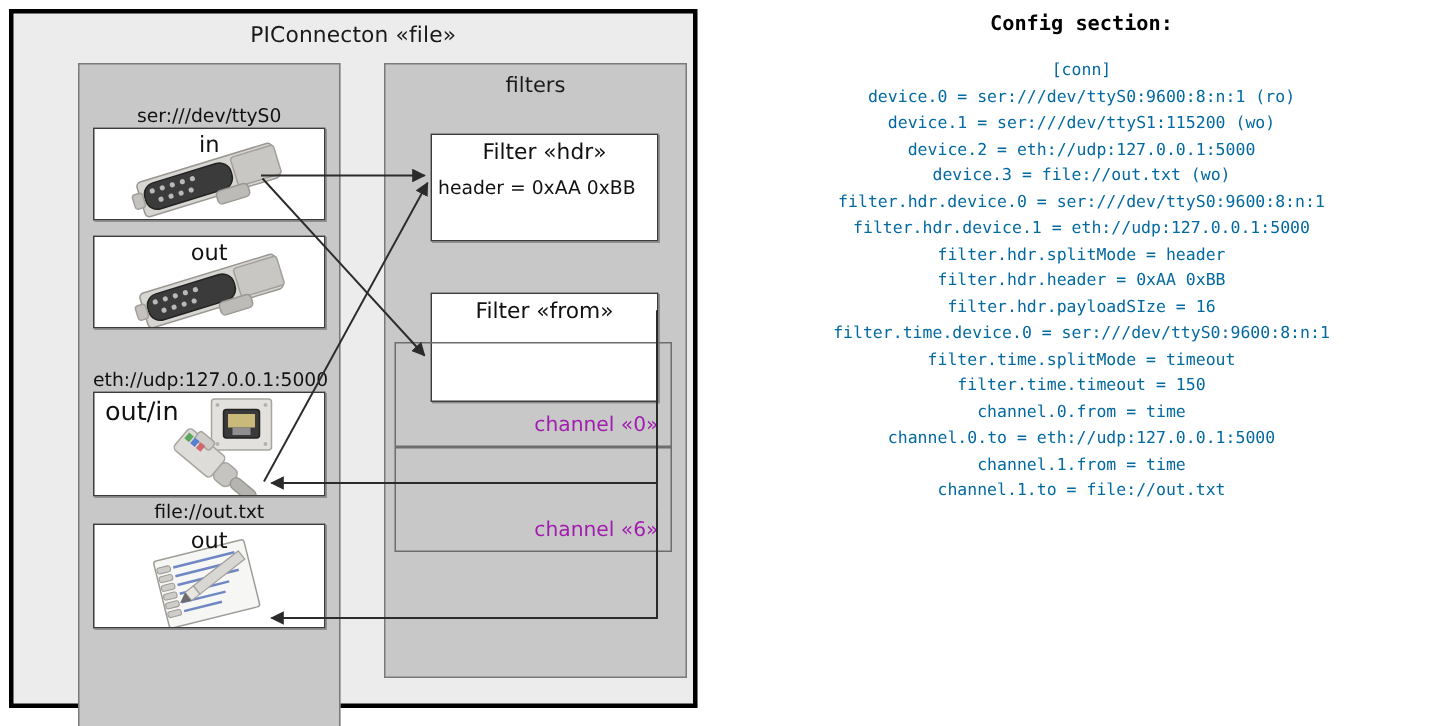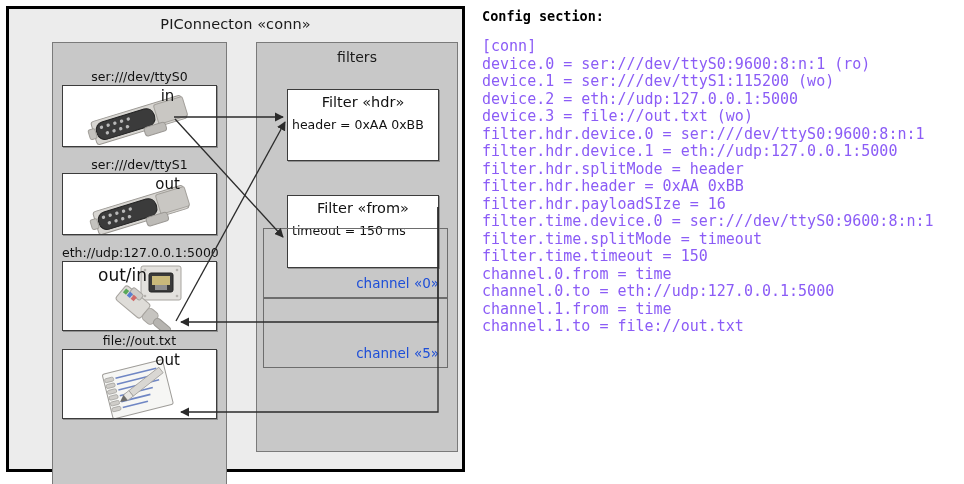--- a/index.html
+++ b/index.html
@@ -91,21 +91,20 @@
   }
   .device-box.tall { height: 70px; }
   .device-name {
     position: absolute;
     top: 1px;
     width: 100%;
     text-align: center;
     font-size: 15px;
     color: #111;
     z-index: 3;
-    padding-left: 28px;
   }
   .device-name.left {
     text-align: left;
     left: 7px;
     width: auto;
     font-size: 17px;
     top: 3px;
   }
 
   #dev-serial0 { top: 26px; }
@@ -151,63 +150,64 @@
     background: transparent;
     box-sizing: border-box;
   }
   #channel-0 { left: 6px;  top: 185px; width: 185px; height: 70px; }
   #channel-1 { left: 6px;  top: 255px; width: 185px; height: 70px; }
   .channel-label {
     position: absolute;
     right: 8px;
     bottom: 6px;
     font-size: 13.5px;
-    color: #1d4ed8;
+    color: #a21caf;
     white-space: nowrap;
   }
 
   
   #wires {
     position: absolute;
     left: 0;
     top: 0;
     width: 459px;
     height: 466px;
     pointer-events: none;
   }
 
   
   #config {
     position: absolute;
     left: 482px;
     top: 8px;
     width: 478px;
+    text-align: center;
   }
   #config-heading {
     font-family: "DejaVu Sans Mono", monospace;
     font-weight: bold;
     font-size: 13.5px;
     color: #000;
     margin-bottom: 14px;
   }
   #config-lines {
     font-family: "DejaVu Sans Mono", monospace;
-    font-size: 15px;
+    font-size: 11px;
     line-height: 17.5px;
-    color: #8b5cf6;
+    color: #0369a1;
     white-space: pre;
   }
   .cfg-line { white-space: pre; }
 </style>
 </head>
 <body>
 
 <div id="diagram">
 
-  <div class="pkg-title">PIConnecton «conn»</div>
+  <div class="pkg-title">PIConnecton «file»</div>
 
   <div id="panel-devices" class="panel">
 
     <div class="device" id="dev-serial0">
       <div class="device-label">ser:///dev/ttyS0</div>
       <div class="device-box">
         <div class="device-name">in</div>
         <div class="icon-wrap">
           <svg viewBox="0 0 153 60" width="153" height="60">
             <g transform="translate(76,34) rotate(-17)">
@@ -227,21 +227,20 @@
               <rect x="18" y="-10" width="30" height="20" rx="2" fill="#c9c7c3" stroke="#a3a09b" stroke-width="1"></rect>
               <rect x="-52" y="-5" width="7" height="10" rx="2" fill="#c4c2be" stroke="#a3a09b" stroke-width="1"></rect>
               <rect x="2" y="9" width="22" height="9" rx="3" fill="#bdbbb7" stroke="#9b9894" stroke-width="1"></rect>
             </g>
           </svg>
         </div>
       </div>
     </div>
 
     <div class="device" id="dev-serial1">
-      <div class="device-label">ser:///dev/ttyS1</div>
       <div class="device-box">
         <div class="device-name">out</div>
         <div class="icon-wrap">
           <svg viewBox="0 0 153 60" width="153" height="60">
             <g transform="translate(78,36) rotate(-17)">
               <rect x="-47" y="-12" width="94" height="24" rx="3" fill="#d8d6d2" stroke="#9a9792" stroke-width="1"></rect>
               <rect x="-44" y="-9" width="60" height="18" rx="8" fill="#3b3b3b" stroke="#222" stroke-width="1"></rect>
               <g fill="#b9b9b9">
                 <circle cx="-38" cy="-4" r="1.7"></circle>
                   <circle cx="-31" cy="-4" r="1.7"></circle>
@@ -337,30 +336,27 @@
 
     <div id="filter-hdr" class="filter-box">
       <div class="filter-title">Filter «hdr»</div>
       <div class="filter-props">
         <div>header = 0xAA 0xBB</div>
       </div>
     </div>
 
     <div id="filter-time" class="filter-box">
       <div class="filter-title">Filter «from»</div>
-      <div class="filter-props">
-        <div>timeout = 150 ms</div>
-      </div>
     </div>
 
     <div id="channel-0" class="channel-box">
       <div class="channel-label">channel «0»</div>
     </div>
     <div id="channel-1" class="channel-box">
-      <div class="channel-label">channel «5»</div>
+      <div class="channel-label">channel «6»</div>
     </div>
   </div>
 
   <svg id="wires" viewBox="0 0 459 466">
     <defs>
       <marker id="ah" viewBox="0 0 10 10" refX="9" refY="5" markerWidth="7" markerHeight="7" orient="auto-start-reverse">
         <path d="M 0 0 L 10 5 L 0 10 z" fill="#2b2b2b"></path>
       </marker>
     </defs>
     <g stroke="#2b2b2b" stroke-width="1.3" fill="none">

